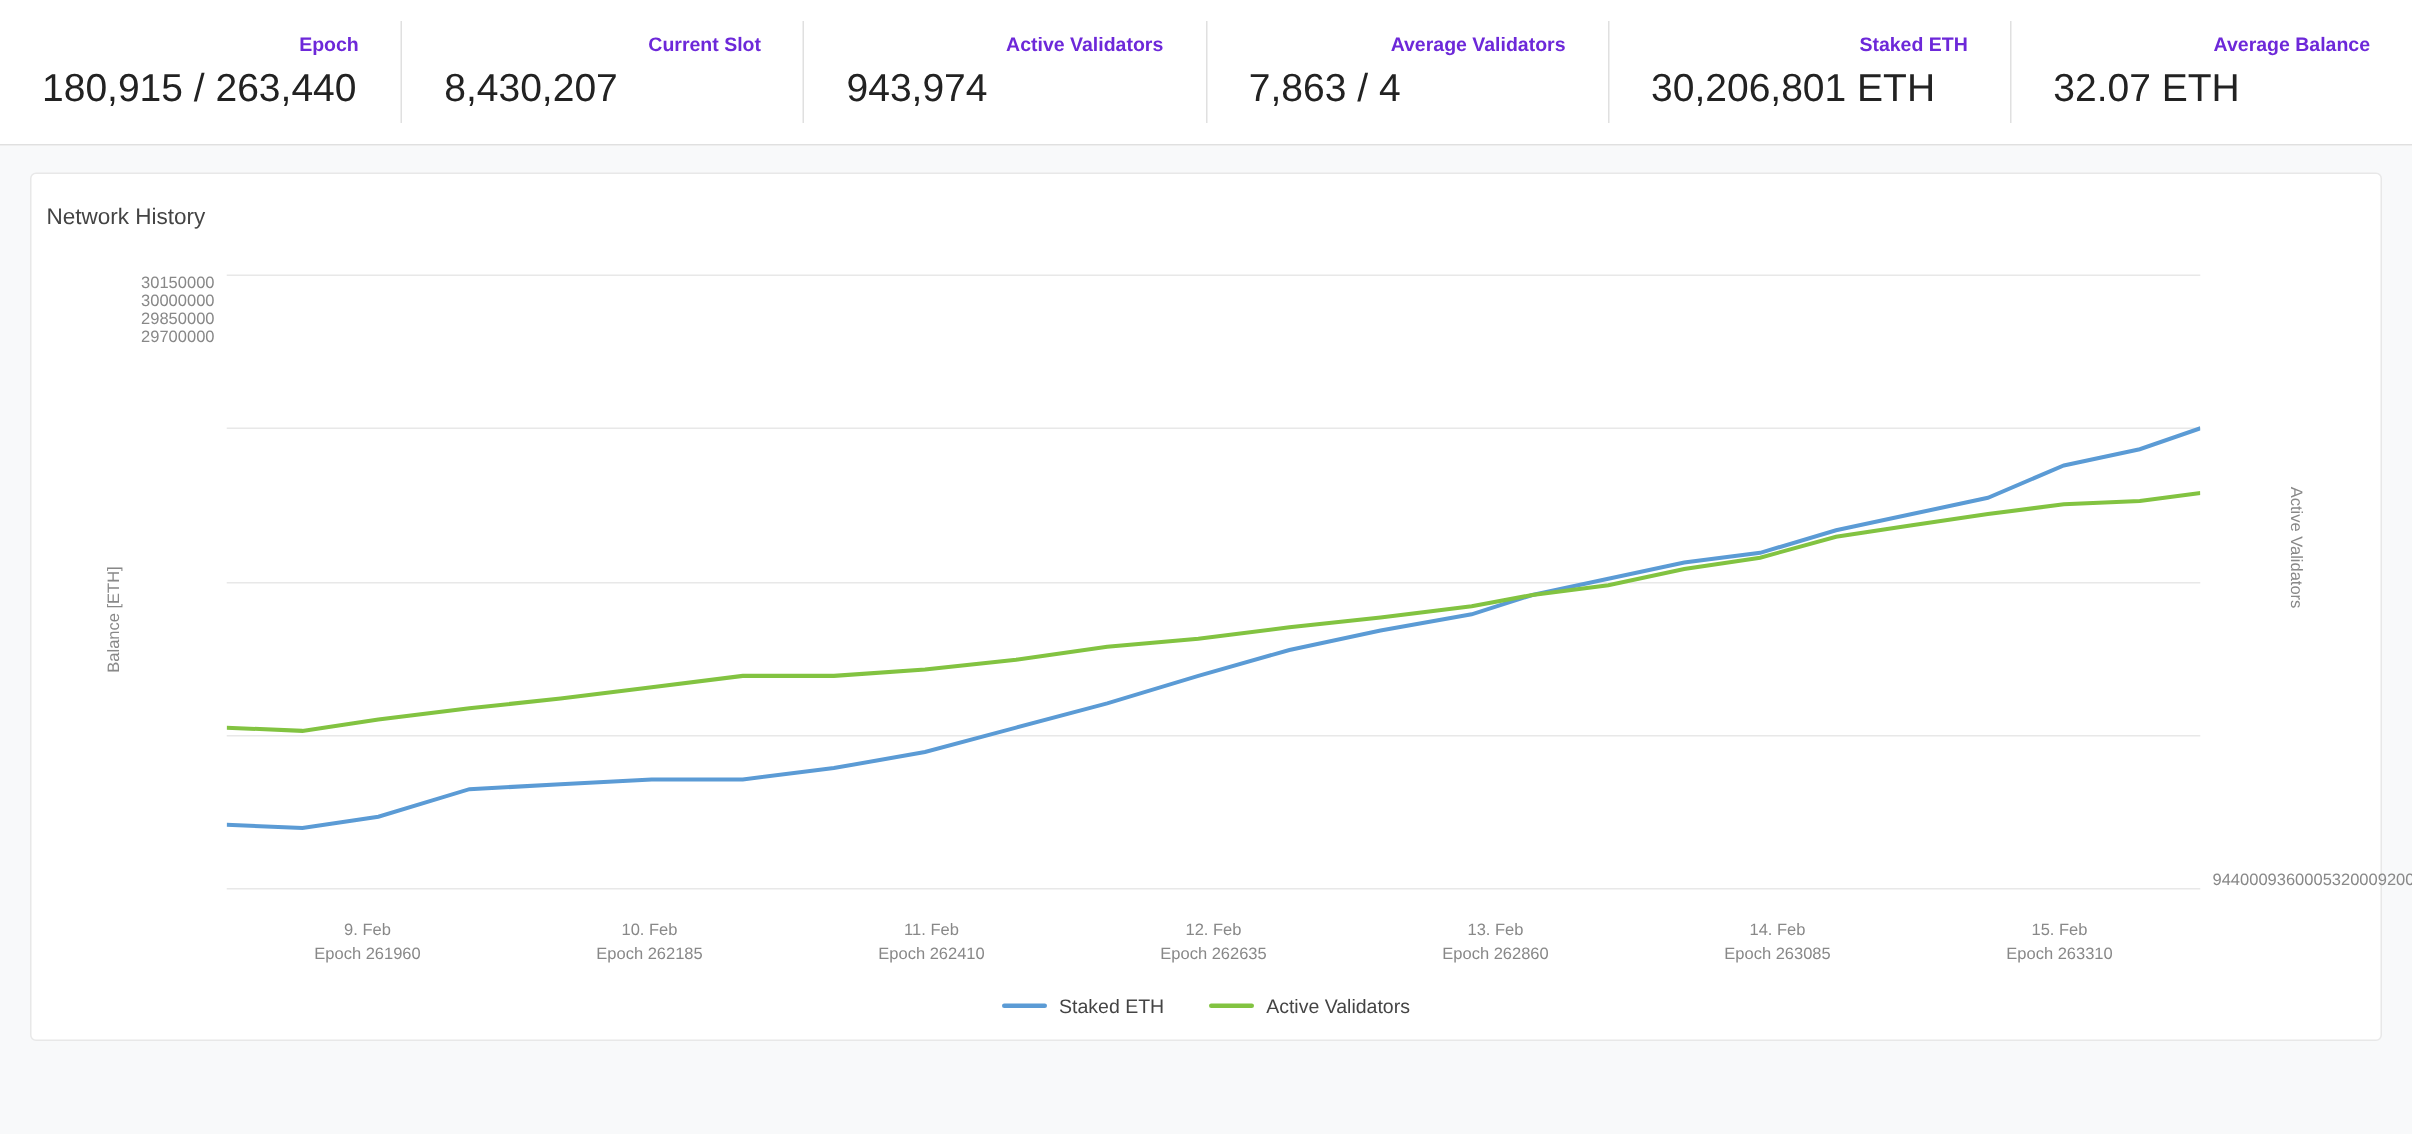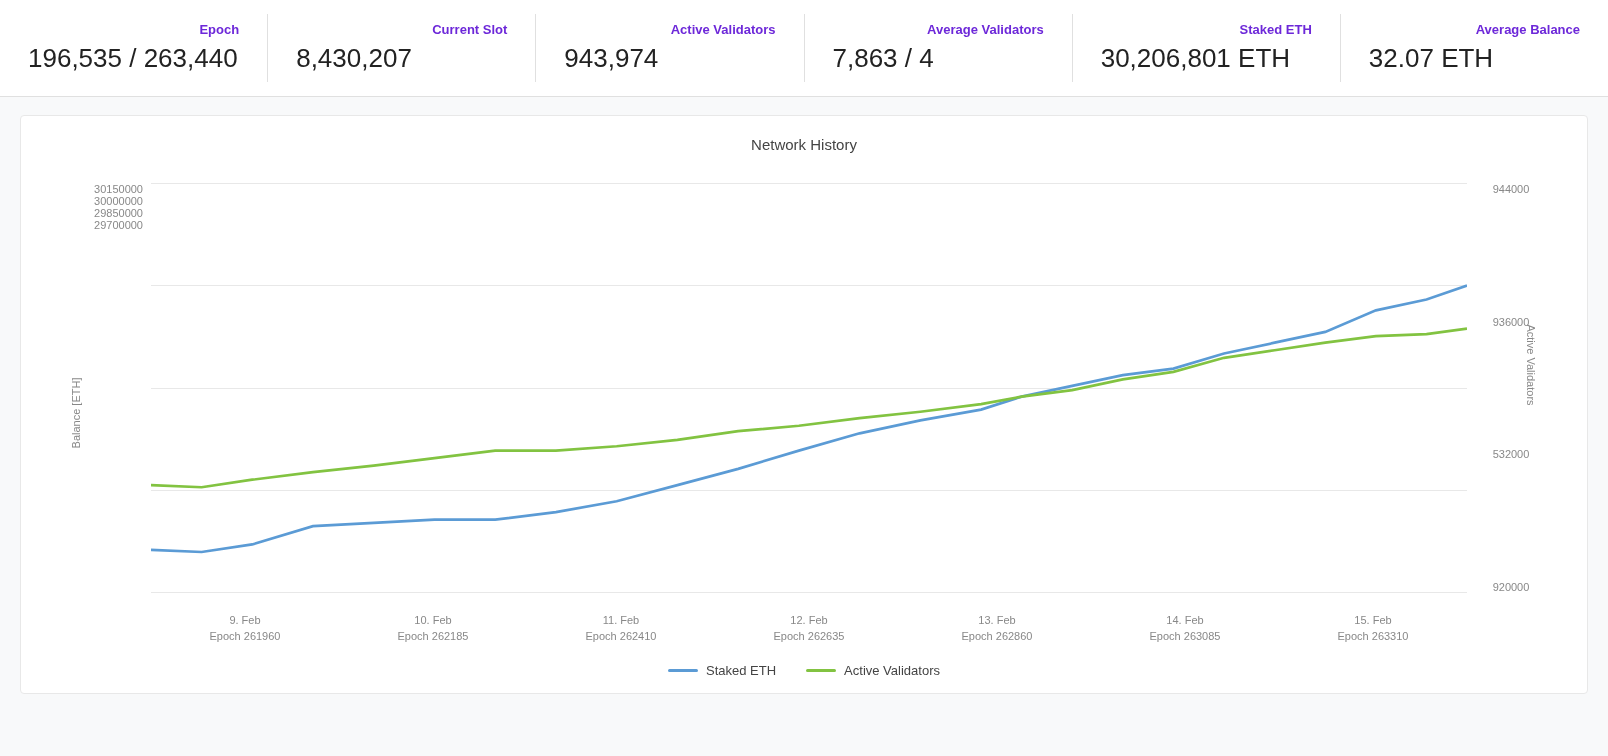--- a/index.html
+++ b/index.html
@@ -42,21 +42,20 @@
     .chart-container {
       background: #fff;
       margin: 18px 20px;
       border: 1px solid #e8e8e8;
       border-radius: 4px;
       padding: 20px 10px 10px 10px;
       position: relative;
     }
 
     .chart-title {
-      text-align: center;
       font-size: 15px;
       color: #444;
       margin-bottom: 20px;
       font-weight: 400;
     }
 
     .chart-wrapper {
       position: relative;
       height: 480px;
       display: flex;
@@ -68,27 +67,25 @@
       flex-direction: column;
       align-items: flex-end;
       padding-right: 8px;
       padding-bottom: 60px;
       padding-top: 10px;
     }
 
     .y-axis-right {
       width: 80px;
       display: flex;
-      flex-direction: column;
       justify-content: space-between;
-      align-items: center;
+      align-items: flex-end;
       padding-left: 8px;
       padding-bottom: 60px;
       padding-top: 10px;
-      gap: 33px;
     }
 
     .y-axis-label {
       font-size: 11px;
       color: #888;
     }
 
     .chart-area {
       flex: 1;
       position: relative;
@@ -181,21 +178,21 @@
       padding-right: 10px;
       padding-bottom: 4px;
     }
   </style>
 </head>
 <body>
 
 <div class="stats-bar">
 <div class="stat-item">
       <div class="stat-label">Epoch</div>
-      <div class="stat-value">196,535 / 263,440</div>
+      <div class="stat-value">180,915 / 263,440</div>
     </div>
     <div class="stat-item">
       <div class="stat-label">Current Slot</div>
       <div class="stat-value">8,430,207</div>
     </div>
     <div class="stat-item">
       <div class="stat-label">Active Validators</div>
       <div class="stat-value">943,974</div>
     </div>
     <div class="stat-item">

